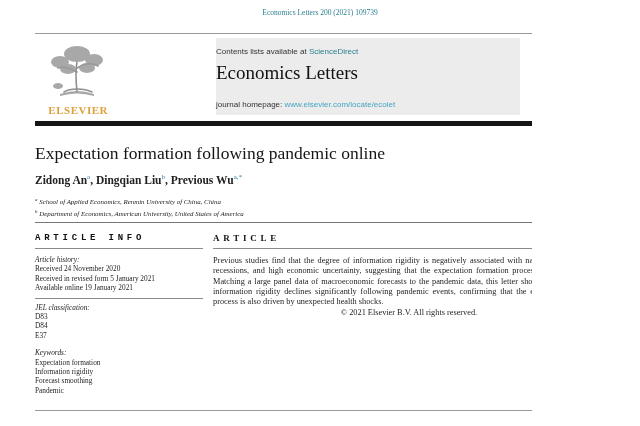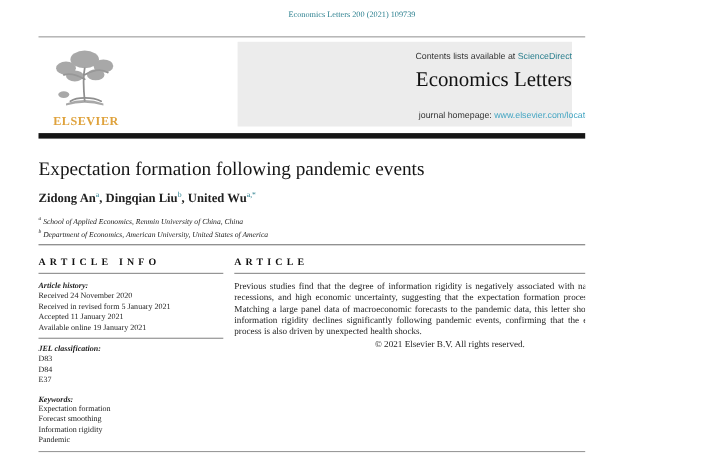--- a/index.html
+++ b/index.html
@@ -15,24 +15,24 @@
   .teal{color:var(--teal);}
   .linkc{color:var(--link);}
   
   .citation{top:8px;left:0;width:640px;text-align:center;font-size:7.5px;color:var(--teal);}
   .rule{background:var(--rule);height:1px;}
   .top-rule{top:33px;left:35px;width:570px;background:#9a9a9a;}
   
   .logo-wrap{top:42px;left:36px;width:72px;text-align:right;}
   .logo-label{color:var(--elsevier-orange);font-size:11px;font-weight:bold;letter-spacing:0.5px;margin-top:0px;}
   
-  .mast-box{top:38px;left:216px;width:304px;height:77px;background:var(--box-bg);text-align:right;}
+  .mast-box{top:38px;left:216px;width:304px;height:77px;background:var(--box-bg);text-align:left;}
   .contents-line{margin-top:9px;font-size:8px;color:#333;}
   .journal-title{margin-top:6px;font-size:19px;color:#111;}
-  .homepage-line{position:absolute;bottom:6px;left:0;width:100%;font-size:8px;color:#333;padding-left:40px;}
+  .homepage-line{position:absolute;bottom:6px;left:0;width:100%;font-size:8px;color:#333;}
   
   .cover{top:33px;left:537px;width:70px;height:89px;background:var(--cover-bg);
          border-left:5px solid var(--cover-spine);box-sizing:border-box;}
   .cover-frame{position:absolute;top:3px;left:4px;right:3px;bottom:3px;border:1px solid rgba(255,240,220,.75);}
   .cover-chip{position:absolute;top:5px;left:7px;width:8px;height:9px;background:#efe6d2;font-size:5px;color:#7a3010;line-height:9px;text-align:center;overflow:hidden;}
   .cover-title{position:absolute;top:22px;left:8px;width:50px;color:#ffffff;font-style:italic;font-weight:bold;
                font-size:8.5px;line-height:1.1;text-align:left;}
   .cover-watermark{position:absolute;top:30px;left:18px;width:70px;color:rgba(255,235,210,.28);
                    font-style:italic;font-size:10px;transform:rotate(-70deg);transform-origin:left top;white-space:nowrap;}
   
@@ -46,27 +46,27 @@
   
   .badge{top:151px;left:536px;width:36px;height:34px;background:#ededed;border:1px solid #d2d2d2;
          border-radius:3px;text-align:center;cursor:pointer;}
   .badge-circle{width:13px;height:13px;border-radius:50%;margin:3px auto 1px auto;
     background:conic-gradient(#d94b35 0 25%, #e8a33d 25% 45%, #4a9e4f 45% 70%, #3f7fbf 70% 100%);}
   .badge-circle-inner{width:5px;height:7px;margin:3px auto 0 auto;background:#d94b35;}
   .badge-text{font-size:5px;line-height:1.15;color:#666;}
   
   .mid-rule{top:222px;left:35px;width:570px;background:#777;}
   .col-heading{font-size:9px;font-weight:bold;letter-spacing:0.42em;color:#111;}
-  .ai-heading{top:233px;left:35px;}
+  .ai-heading{top:233px;left:35px;font-family:Liberation Mono, monospace;}
   .ab-heading{top:233px;left:213px;}
   .ai-rule{top:248px;left:35px;width:168px;}
   .ab-rule{top:248px;left:213px;width:392px;}
   
   .left-col{top:255px;left:35px;width:172px;font-size:7.3px;line-height:9.4px;color:#1d1d1d;}
-  .ital{font-style:italic;font-weight:bold;}
+  .ital{font-style:italic;}
   .sep-rule{margin:5px 0 4px 0;width:168px;}
   .kw-block{margin-top:8px;}
   
   .abstract{top:256px;left:213px;width:392px;font-size:8.3px;line-height:10.3px;color:#1d1d1d;}
   .abstract p{margin:0;text-align:justify;}
   .copyright{text-align:center;margin-top:1px;}
   .bottom-rule{top:410px;left:35px;width:570px;background:#9a9a9a;}
 </style>
 </head>
 <body>
@@ -111,24 +111,24 @@
 
   <div class="abs cover">
     <div class="cover-frame"></div>
     <div class="cover-chip"></div>
     <div class="cover-watermark">economics letters</div>
     <div class="cover-title">economics letters</div>
   </div>
 
   <div class="abs black-bar"></div>
 
-  <div class="abs title">Expectation formation following pandemic events</div>
+  <div class="abs title">Expectation formation following pandemic online</div>
 
   <div class="abs authors">
-    <span><span>Zidong An</span><sup>a</sup></span><span>, </span><span><span>Dingqian Liu</span><sup>b</sup></span><span>, </span><span><span>United Wu</span><sup>a,*</sup></span><span></span>
+    <span><span>Zidong An</span><sup>a</sup></span><span>, </span><span><span>Dingqian Liu</span><sup>b</sup></span><span>, </span><span><span>Previous Wu</span><sup>a,*</sup></span><span></span>
   </div>
 
   <div class="abs affils">
     <div><sup>a</sup><span> School of Applied Economics, Renmin University of China, China</span></div>
     <div><sup>b</sup><span> Department of Economics, American University, United States of America</span></div>
   </div>
 
   <div class="abs badge sans">
     <div class="badge-circle">
         <div class="badge-circle-inner"></div>
@@ -140,32 +140,31 @@
 
   <div class="abs col-heading ai-heading">ARTICLE INFO</div>
   <div class="abs col-heading ab-heading">ARTICLE</div>
   <div class="abs rule ai-rule"></div>
   <div class="abs rule ab-rule"></div>
 
   <div class="abs left-col">
     <div class="ital">Article history:</div>
     <div>Received 24 November 2020</div>
     <div>Received in revised form 5 January 2021</div>
-    <div>Accepted 11 January 2021</div>
     <div>Available online 19 January 2021</div>
     <div class="rule sep-rule"></div>
     <div class="ital">JEL classification:</div>
     <div>D83</div>
     <div>D84</div>
     <div>E37</div>
     <div class="kw-block">
       <div class="ital">Keywords:</div>
       <div>Expectation formation</div>
+      <div>Information rigidity</div>
       <div>Forecast smoothing</div>
-      <div>Information rigidity</div>
       <div>Pandemic</div>
     </div>
   </div>
 
   <div class="abs abstract">
     <p>Previous studies find that the degree of information rigidity is negatively associated with natural disaster shocks, recessions, and high economic uncertainty, suggesting that the expectation formation process is state dependent. Matching a large panel data of macroeconomic forecasts to the pandemic data, this letter shows that the degree of information rigidity declines significantly following pandemic events, confirming that the expectation formation process is also driven by unexpected health shocks.</p>
     <div class="copyright">© 2021 Elsevier B.V. All rights reserved.</div>
   </div>
 
   <div class="abs rule bottom-rule"></div>

